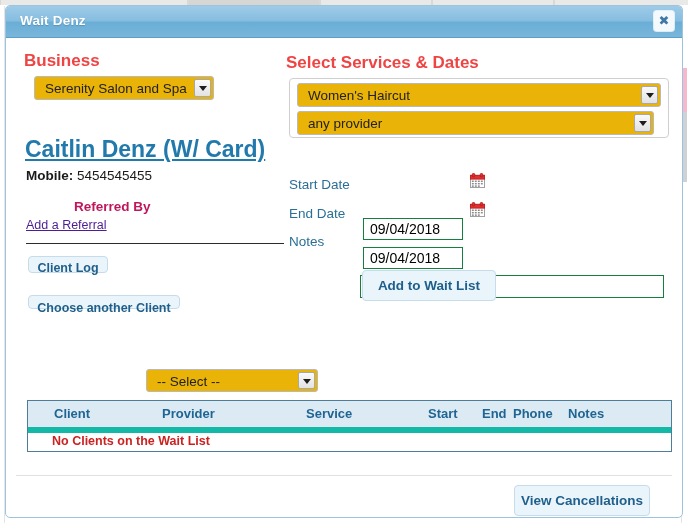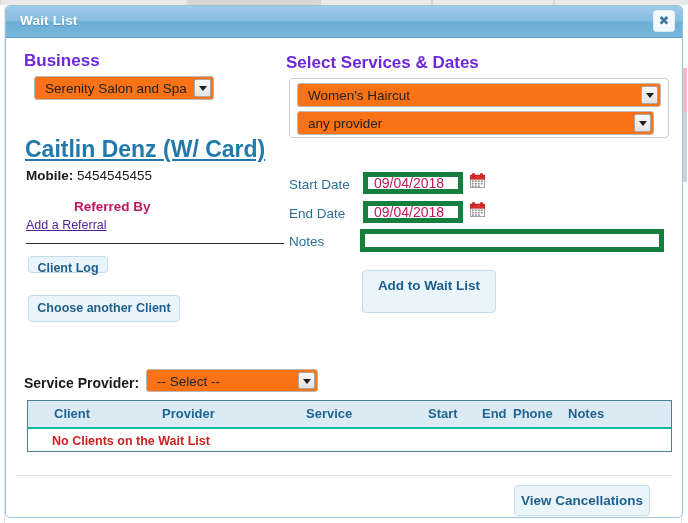--- a/index.html
+++ b/index.html
@@ -108,28 +108,28 @@
   .content {
     position: relative;
     height: 480px;
   }
 
   
   .h2 {
     position: absolute;
     font-size: 17px;
     font-weight: bold;
-    color: #6d28d9;
+    color: #ef4444;
   }
   #business-heading { left: 18px; top: 13px; }
   #services-heading { left: 280px; top: 15px; }
 
   .select-box {
     position: absolute;
-    background: #f97316;
+    background: #eab308;
     border: 1px solid #b9b9b9;
     border-radius: 3px;
     box-sizing: border-box;
     cursor: pointer;
   }
   .select-box .sel-text {
     position: absolute;
     left: 10px; top: 50%;
     transform: translateY(-50%);
     font-size: 13.5px;
@@ -206,21 +206,21 @@
     border-radius: 4px;
     box-sizing: border-box;
     color: #1f5f8b;
     font-size: 12.5px;
     font-weight: bold;
     text-align: center;
     cursor: pointer;
     white-space: nowrap;
   }
   #client-log-button { left: 22px; top: 218px; width: 80px; height: 17px; line-height: 22px; }
-  #choose-client-button { left: 22px; top: 257px; width: 152px; height: 27px; line-height: 25px; }
+  #choose-client-button { left: 22px; top: 257px; width: 152px; height: 14px; line-height: 25px; }
 
   
   #services-panel {
     position: absolute;
     left: 283px; top: 40px;
     width: 380px; height: 60px;
     border: 1px solid #cfcfcf;
     border-radius: 4px;
     background: #ffffff;
     box-sizing: border-box;
@@ -233,43 +233,44 @@
     font-size: 13.5px;
     color: #2b6f96;
   }
   #start-date-label { left: 283px; top: 139px; }
   #end-date-label   { left: 283px; top: 168px; }
   #notes-label      { left: 283px; top: 196px; }
 
   .text-input {
     position: absolute;
     background: #ffffff;
-    border: 5px solid #15803d;
+    border: 1px solid #15803d;
     box-sizing: border-box;
     font-size: 14px;
-    color: #be185d;
+    color: #000000;
     padding: 0 6px;
     font-family: "Liberation Sans", sans-serif;
+    margin-top: 46px;
   }
   #start-date-input { left: 357px; top: 134px; width: 100px; height: 22px; }
   #end-date-input   { left: 357px; top: 163px; width: 100px; height: 22px; }
   #notes-input      { left: 354px; top: 191px; width: 304px; height: 23px; }
 
   .cal-icon {
     position: absolute;
     width: 15px; height: 15px;
     cursor: pointer;
   }
   #start-cal-icon { left: 464px; top: 135px; }
   #end-cal-icon   { left: 464px; top: 164px; }
 
   #add-waitlist-button {
     position: absolute;
     left: 356px; top: 232px;
-    width: 134px; height: 43px;
+    width: 134px; height: 31px;
     line-height: 29px;
     font-size: 13.5px;
   }
 
   
   #service-provider-label {
     position: absolute;
     left: 18px; top: 337px;
     font-size: 14px;
     font-weight: bold;
@@ -282,21 +283,21 @@
     left: 21px; top: 362px;
     width: 645px; height: 52px;
     border: 1px solid #4d7e99;
     background: #ffffff;
     box-sizing: border-box;
   }
   #waitlist-table .thead {
     position: relative;
     height: 26px;
     background: #dceaf4;
-    border-bottom: 2px solid #14b8a6;
+    border-bottom: 6px solid #14b8a6;
   }
   #waitlist-table .th {
     position: absolute;
     top: 5px;
     font-size: 13px;
     font-weight: bold;
     color: #1f6593;
     white-space: nowrap;
   }
   .th-client   { left: 26px; }
@@ -343,21 +344,21 @@
     <div class="bg-tab" style="left:554px; width:134px;"></div>
   </div>
   <div class="bg-left-rule"></div>
   <div class="bg-right-rule"></div>
   <div class="bg-pink"></div>
   <div class="bg-grey"></div>
 
   <div class="modal">
 
     <div class="titlebar">
-      <div class="title">Wait List</div>
+      <div class="title">Wait Denz</div>
       <div class="close-btn">
         <div class="x">✖</div>
       </div>
     </div>
 
     <div class="content">
 
       <div class="h2" id="business-heading">Business</div>
 
       <div class="select-box" id="business-select">
@@ -435,21 +436,20 @@
             <rect x="5.2" y="13.2" width="2" height="1.6"></rect>
           <rect x="8.4" y="13.2" width="2" height="1.6"></rect>
         </g>
       </svg>
 
       <div class="field-label" id="notes-label">Notes</div>
       <input class="text-input" id="notes-input" type="text" value="" style="">
 
       <div class="pill-btn" id="add-waitlist-button">Add to Wait List</div>
 
-      <div id="service-provider-label">Service Provider:</div>
       <div class="select-box" id="service-provider-select">
         <span class="sel-text">-- Select --</span>
         <span class="arrow-btn"></span>
       </div>
 
       <div id="waitlist-table">
         <div class="thead">
           <span class="th th-client">Client</span>
           <span class="th th-provider">Provider</span>
           <span class="th th-service">Service</span>

